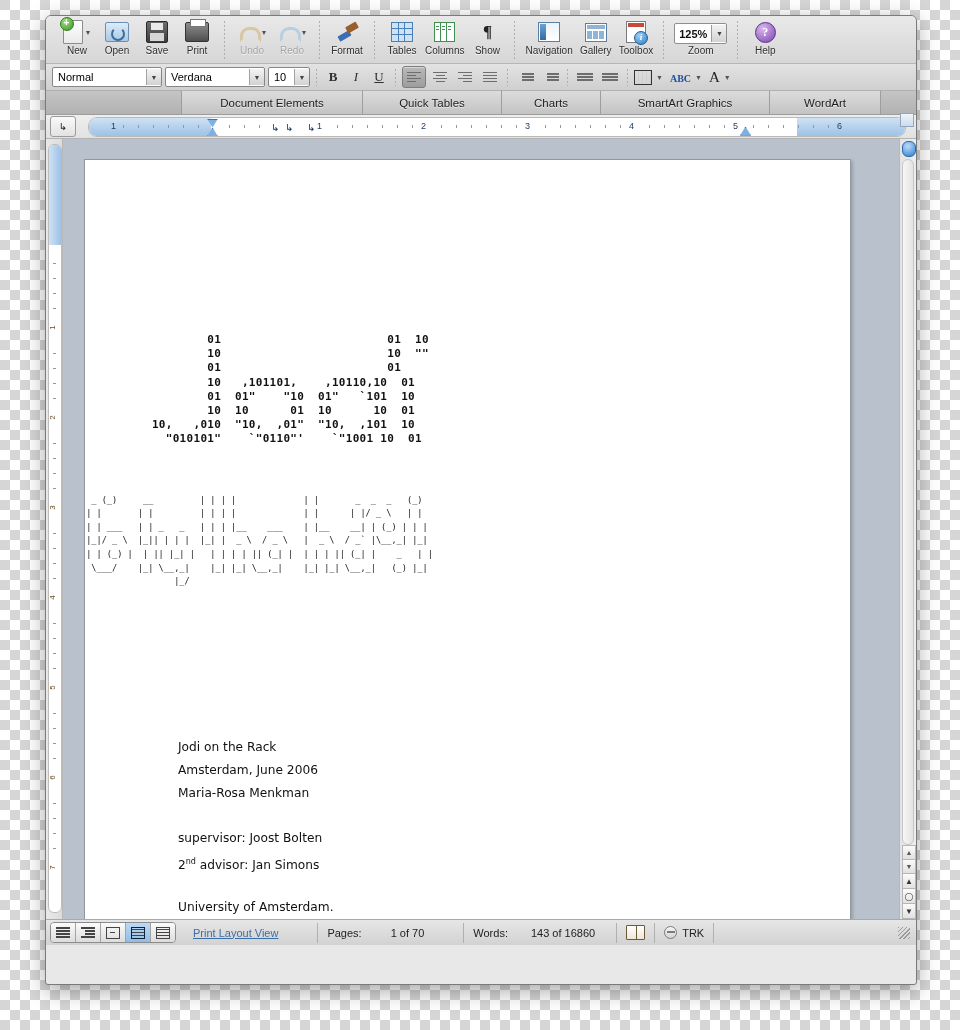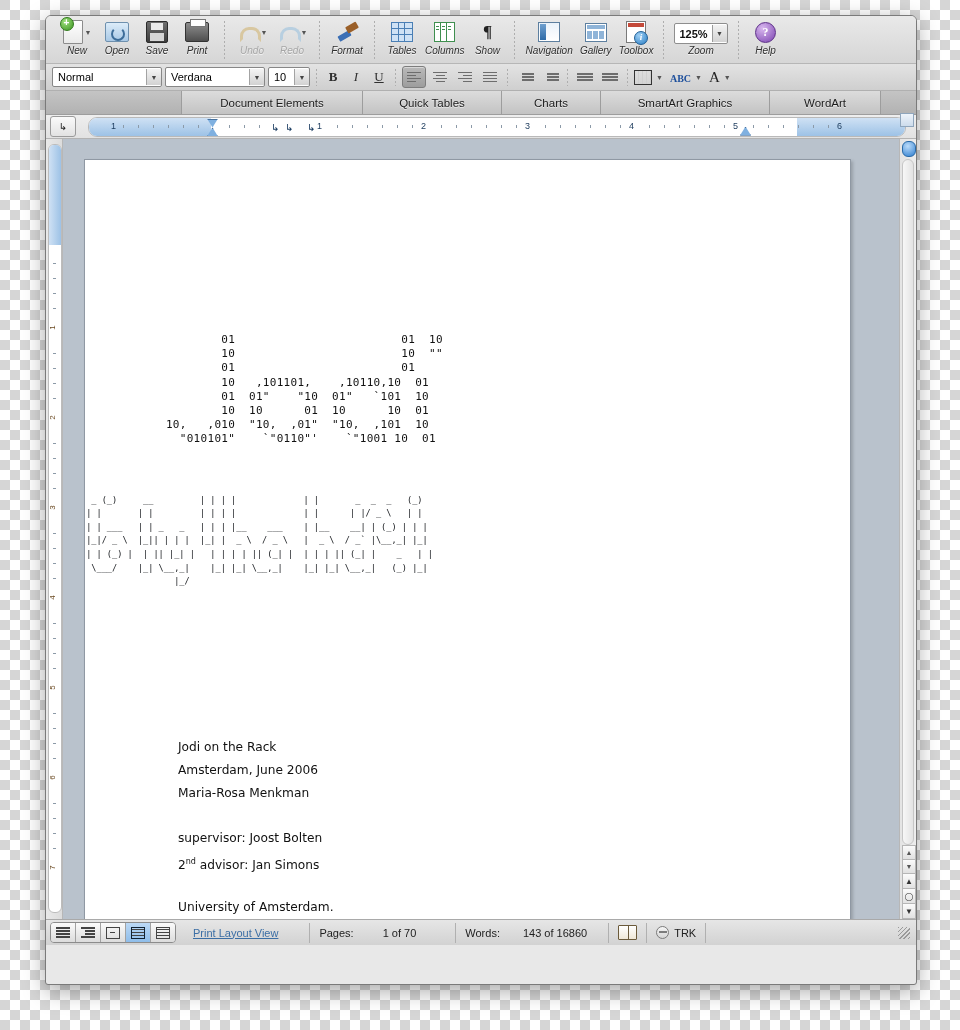--- a/index.html
+++ b/index.html
@@ -43,21 +43,21 @@
     height:48px;background:linear-gradient(#e9e9e9,#d6d6d6);
     border-bottom:1px solid #b6b6b6;display:flex;align-items:flex-start;
     padding:3px 6px 0 6px;box-sizing:border-box;
   }
   .tgroup{display:flex;align-items:flex-start;padding:0 5px;}
   .tsep{width:1px;align-self:stretch;margin:2px 2px;
         background:repeating-linear-gradient(#aeaeae 0 2px,transparent 2px 4px);}
   .titem{width:auto;min-width:34px;padding:0 3px;text-align:center;cursor:default;}
   .titem .glyph{height:26px;display:flex;align-items:center;justify-content:center;}
   .titem .lbl{font-size:10px;color:#2f2f2f;line-height:12px;
-    text-shadow:0 1px 0 rgba(255,255,255,.7);white-space:nowrap;font-style:italic;}
+    text-shadow:0 1px 0 rgba(255,255,255,.7);white-space:nowrap;}
   .titem.dis .lbl{color:#a6a6a6;}
   .caret{font-size:7px;color:#555;margin-left:2px;vertical-align:3px;}
   .zoombox{display:flex;align-items:center;background:#fff;border:1px solid #8e8e8e;
     border-radius:2px;height:19px;margin-top:3px;}
   .zoombox span{font-size:11px;padding:0 4px;color:#111;font-weight:bold;}
   .zoombox .stub{width:14px;height:17px;border-left:1px solid #9b9b9b;
     background:linear-gradient(#f2f2f2,#d3d3d3);display:flex;align-items:center;
     justify-content:center;font-size:7px;color:#444;}
   
   .fmtbar{height:27px;background:linear-gradient(#e3e3e3,#cfcfcf);
@@ -119,22 +119,22 @@
   .vtick{position:absolute;left:4px;width:3px;height:1px;background:#8c9aa8;}
   .vnum{position:absolute;left:1px;font-size:8px;color:#6b4a22;
     transform:rotate(-90deg);transform-origin:center;}
   .canvas{flex:1;background:#b9c2cc;position:relative;overflow:hidden;}
   .page{position:absolute;left:21px;top:20px;width:765px;height:761px;
     background:#fff;border:1px solid #8f98a3;
     box-shadow:2px 2px 3px rgba(0,0,0,.18);}
   .ascii{position:absolute;white-space:pre;
     font-family:"DejaVu Sans Mono","Liberation Mono",monospace;
     color:#111;}
-  .ascii.bin{left:74px;top:162px;font-size:11px;line-height:14.2px;
-    letter-spacing:0.3px;font-weight:normal;}
+  .ascii.bin{left:60px;top:162px;font-size:11px;line-height:14.2px;
+    letter-spacing:0.3px;font-weight:bold;}
   .ascii.art{left:-4px;top:325px;font-size:8.6px;line-height:13.6px;color:#15181c;}
   .para{position:absolute;left:93px;font-size:12.2px;color:#111;
     font-family:"DejaVu Sans","Liberation Sans",sans-serif;line-height:23px;}
   .para sup{font-size:8px;vertical-align:super;}
   .vscroll{width:16px;background:linear-gradient(90deg,#e4e4e4,#ededed);
     border-left:1px solid #b7b7b7;position:relative;}
   .scrollthumb{position:absolute;left:2px;top:2px;width:12px;height:14px;
     border-radius:6px;background:radial-gradient(circle at 40% 30%,#bcdcfa,#2f7fd0);
     border:1px solid #2b6ba8;}
   .strack{position:absolute;left:2px;right:2px;top:20px;bottom:74px;
@@ -664,21 +664,21 @@
         </div>
       <div class="vbtn">
         <span class="vbicon" style="border:1px solid #444;width:12px;height:10px;justify-content:center">
             <i></i>
             <i></i>
             <i></i>
           </span>
         </div>
     </div>
     <div class="scell first plv">Print Layout View</div>
-    <div class="scell" style="margin-left:22px">Pages:</div>
+    <div class="scell" style="margin-left:30px">Pages:</div>
     <div class="scell" style="border-left:none;padding-left:20px">1 of 70</div>
     <div class="scell" style="margin-left:30px">Words:</div>
     <div class="scell" style="border-left:none;padding-left:14px">143 of 16860</div>
     <div class="scell" style="margin-left:12px">
       <span class="bookico"></span>
       </div>
     <div class="scell">
       <span class="trkdot"></span>
       <span>TRK</span>
       </div>

